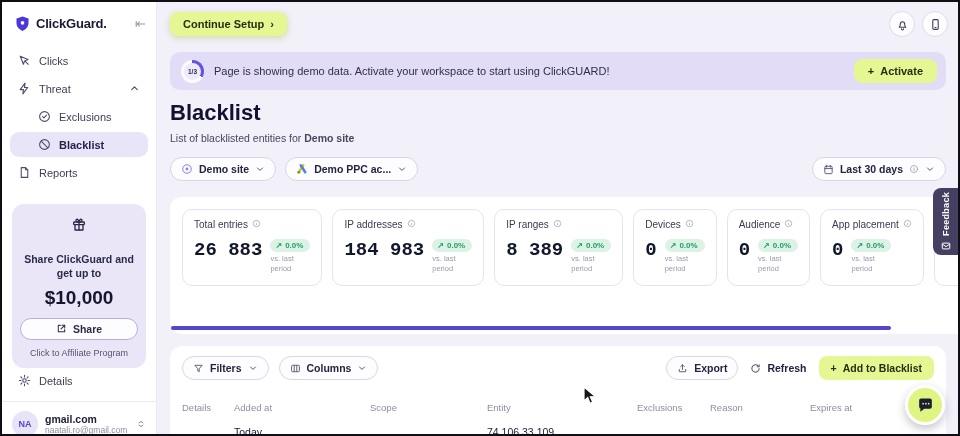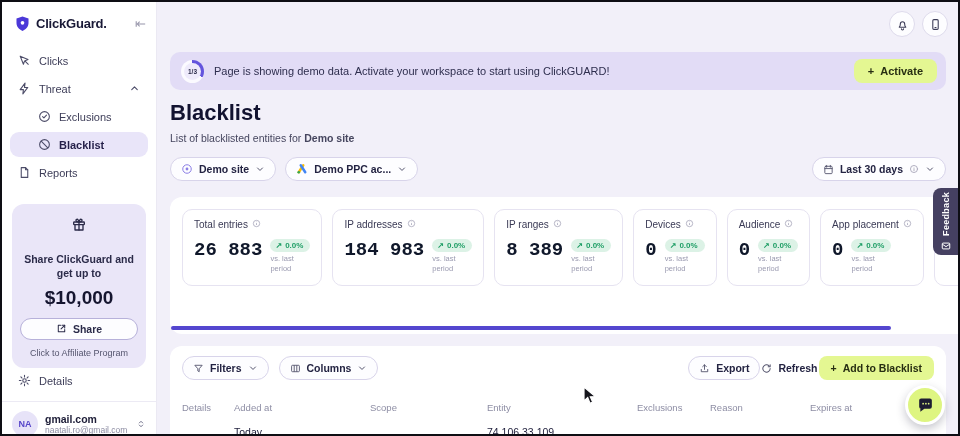--- a/index.html
+++ b/index.html
@@ -76,21 +76,21 @@
   .stat-delta{display:flex;flex-direction:column;gap:2px;}
   .badge{display:inline-flex;align-items:center;gap:3px;background:#dcf2e6;color:#1f9e66;
     border-radius:8px;padding:2px 5px;font-size:8px;font-weight:700;white-space:nowrap;}
   .stat-sub{font-size:7.5px;color:#9a9ab0;width:40px;line-height:1.3;}
   .hscroll{position:absolute;left:1px;bottom:4px;width:720px;height:4px;border-radius:2px;
     background:#5446cf;cursor:pointer;}
 
   .table-panel{position:absolute;top:344px;left:12px;width:776px;height:130px;background:#fff;
     border-radius:12px;padding:10px 12px;overflow:hidden;}
   .t-toolbar{display:flex;align-items:center;gap:10px;}
-  .t-right{margin-left:auto;display:flex;align-items:center;gap:1px;}
+  .t-right{margin-left:auto;display:flex;align-items:center;gap:12px;}
   .btn-ghost{display:inline-flex;align-items:center;gap:6px;background:none;border:none;
     font-size:10.5px;font-weight:700;color:#232342;cursor:pointer;}
   .t-toolbar .btn-yellow{box-shadow:none;padding:6px 12px;font-size:10.5px;}
   .t-grid{display:grid;grid-template-columns:52px 136px 117px 150px 73px 100px 1fr;}
   .t-headers{margin-top:22px;font-size:9.5px;color:#8d8da4;}
   .t-row{margin-top:13px;font-size:10.5px;color:#23233f;}
 
   .feedback{position:absolute;right:0;top:186px;width:25px;height:67px;background:#454061;
     border-radius:8px 0 0 8px;display:flex;flex-direction:column;align-items:center;
     justify-content:center;gap:5px;cursor:pointer;z-index:6;}
@@ -219,20 +219,24 @@
         <svg width="10" height="12" viewBox="0 0 24 24" fill="none" stroke="currentColor" stroke-width="2.4" stroke-linecap="round" stroke-linejoin="round">
             <path d="M8 9.5l4-4 4 4M8 14.5l4 4 4-4"></path>
           </svg>
       </span>
     </div>
   </aside>
 
   <main class="main">
 
     <div class="topbar">
+      <button class="btn-yellow">
+        <span>Continue Setup</span>
+        <span>›</span>
+      </button>
       <div class="top-icons">
         <button class="icon-circle">
           <span style="display:flex;">
             <svg width="13" height="13" viewBox="0 0 24 24" fill="none" stroke="currentColor" stroke-width="2" stroke-linecap="round" stroke-linejoin="round">
                 <path d="M6 17h12c-1.5-1.6-2-3.2-2-6a4 4 0 10-8 0c0 2.8-.5 4.4-2 6z"></path>
                 <path d="M10 20a2 2 0 004 0"></path>
               </svg>
           </span>
         </button>
         <button class="icon-circle">

